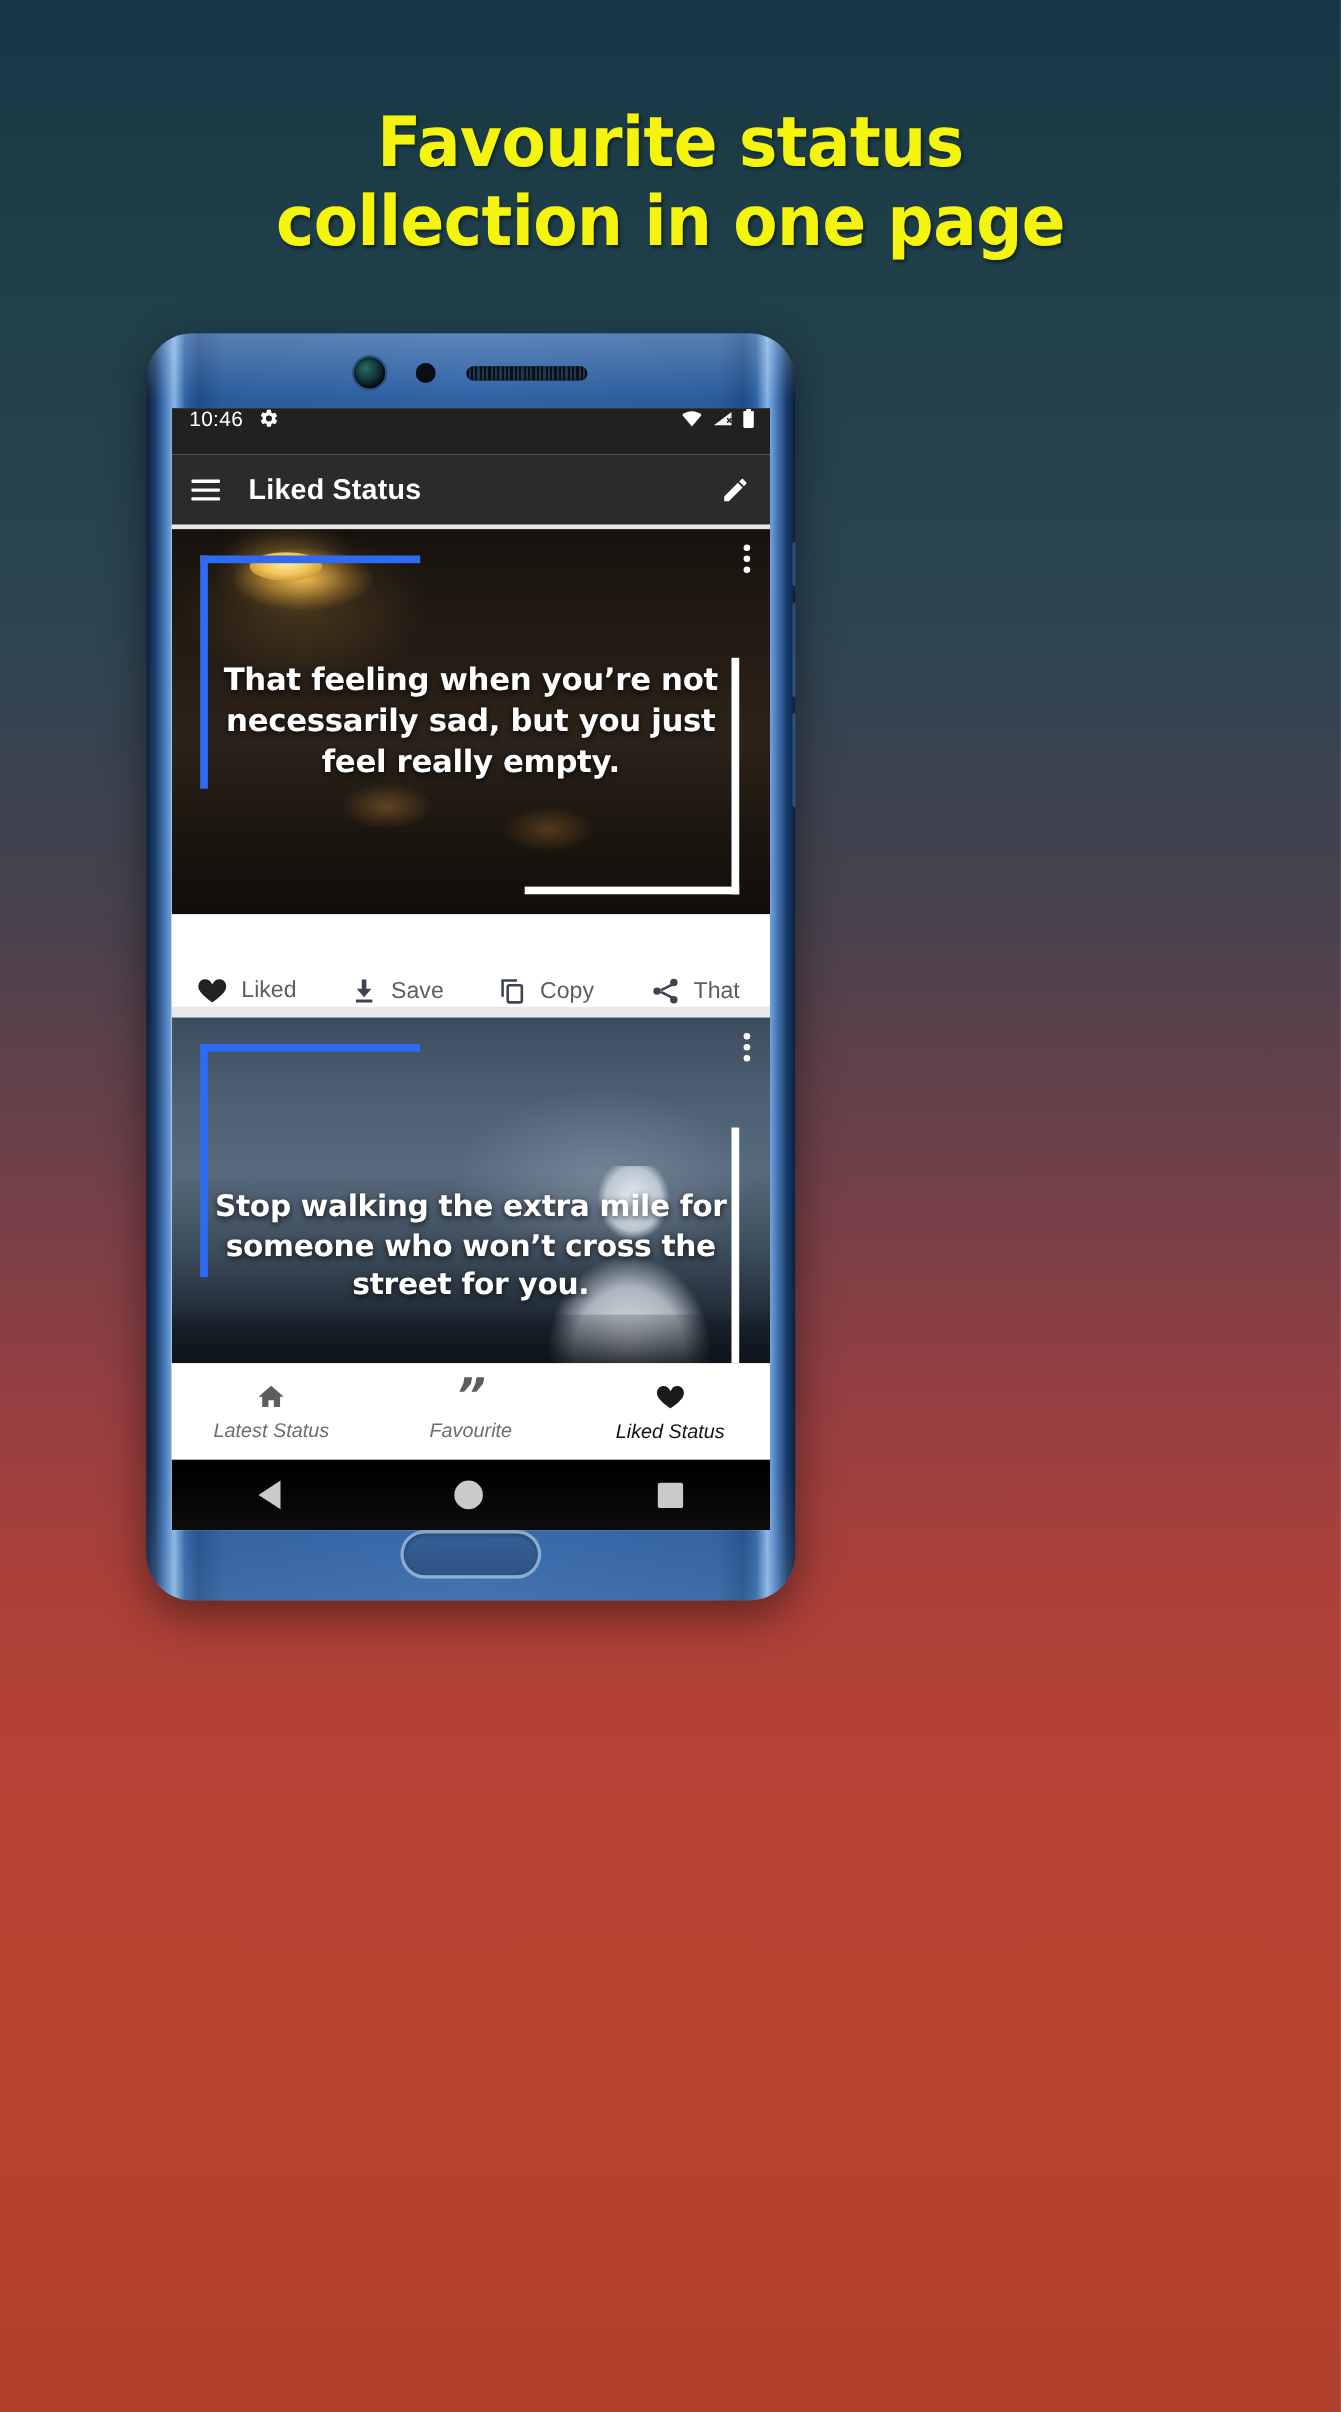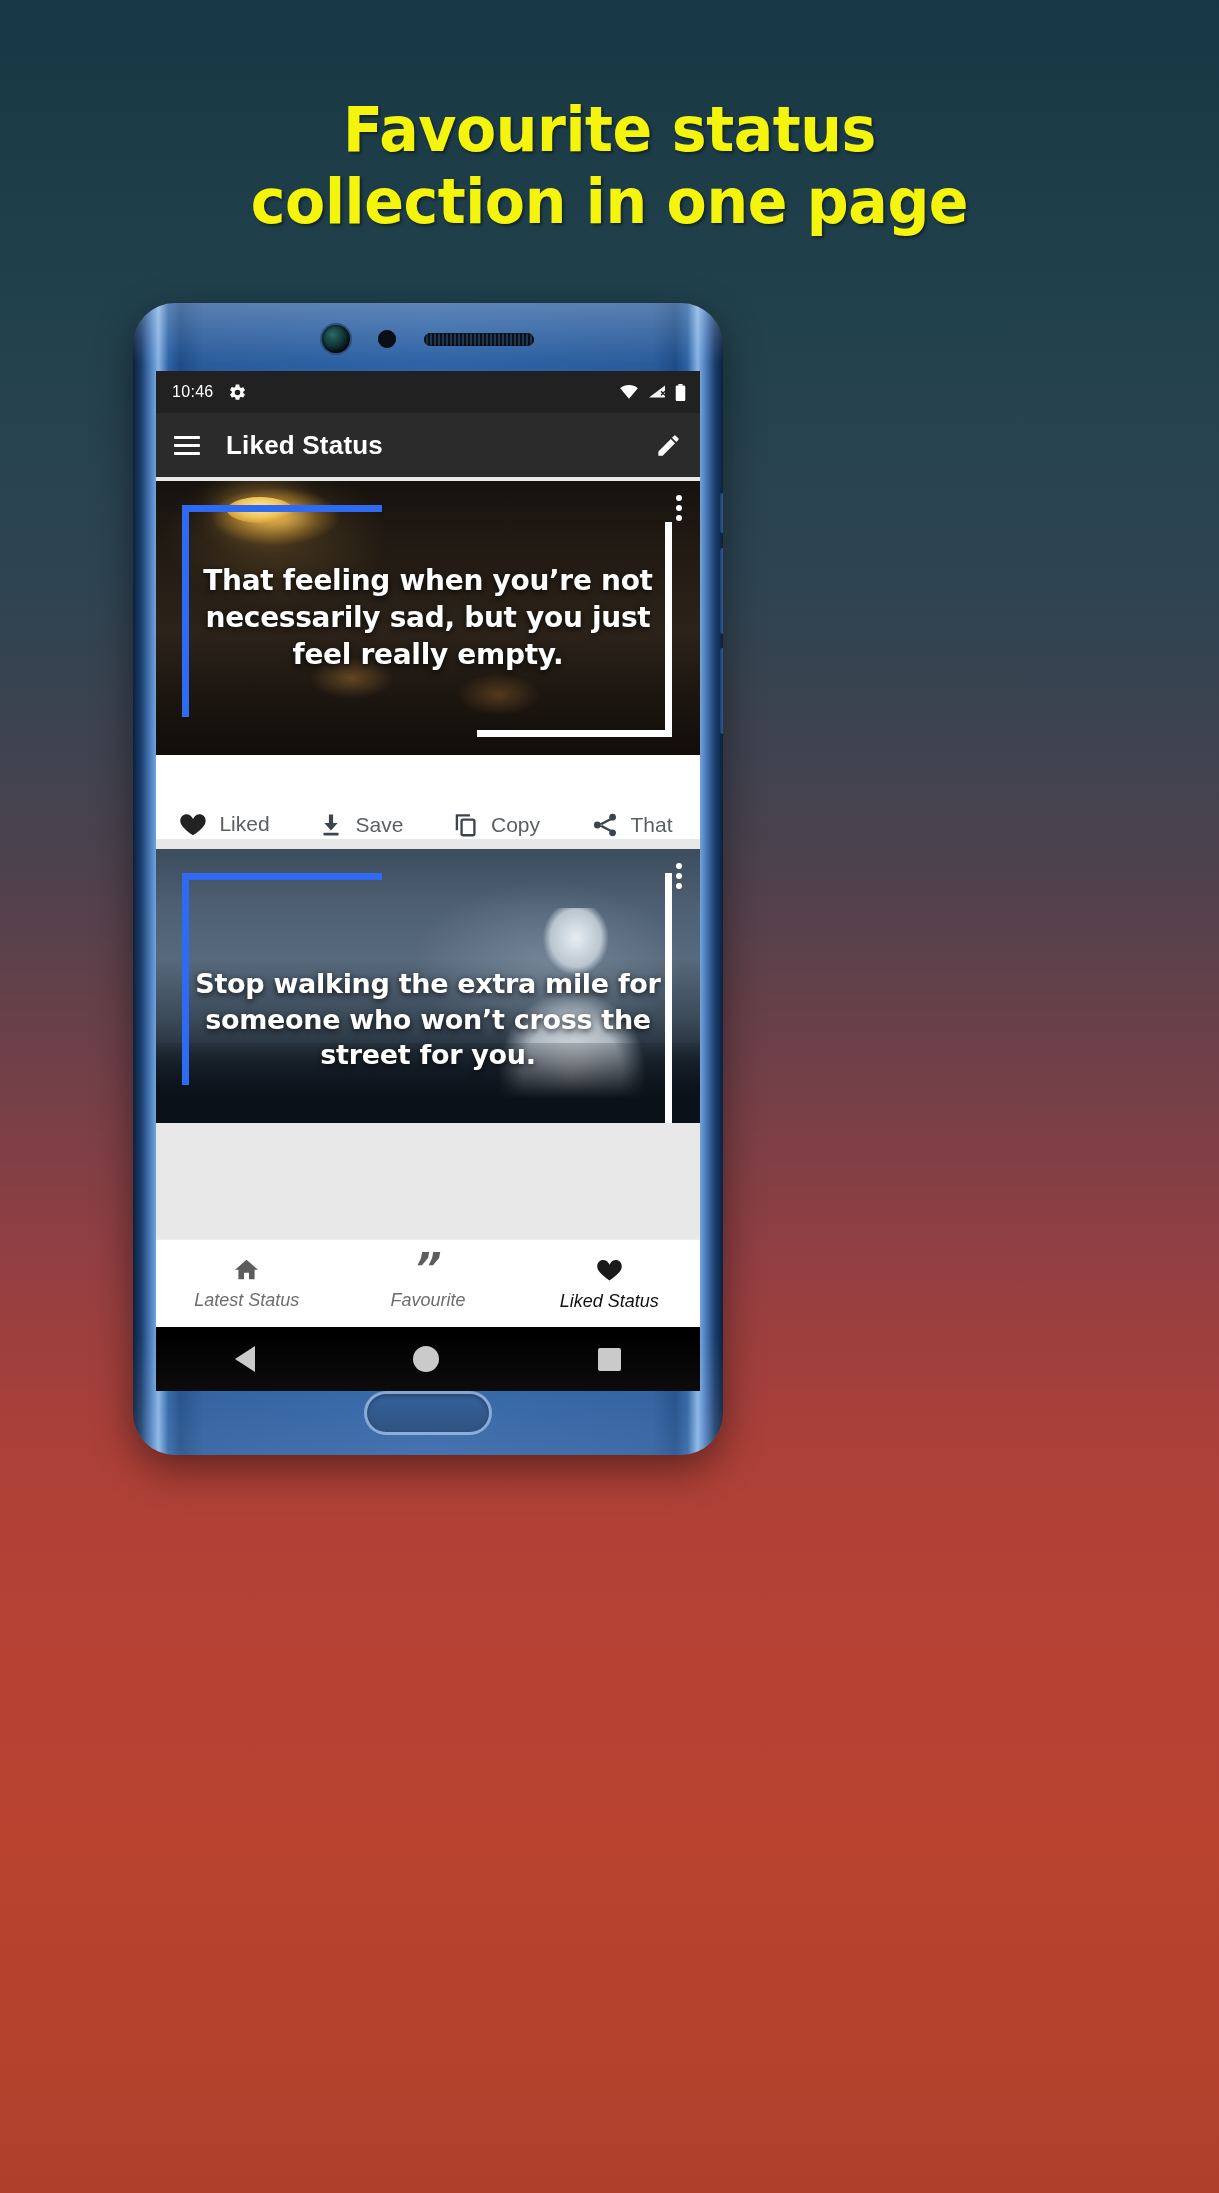--- a/index.html
+++ b/index.html
@@ -114,23 +114,23 @@
     left:23px; top:68px;
     width:544px; height:1020px;
     background:#fff;
     overflow:hidden;
     display:flex; flex-direction:column;
   }
 
   
   .statusbar {
     height:42px; background:#212121; color:#fff;
-    display:flex; align-items:center;
+    display:flex; align-items:flex-start;
     padding:0 14px 0 16px; flex:none;
-    font-size:16px;
+    font-size:19px;
   }
   .sb-time { font-weight:400; letter-spacing:0.3px; }
   .sb-gear { margin-left:14px; display:flex; align-items:center; }
   .sb-right { margin-left:auto; display:flex; align-items:center; gap:8px; }
 
   
   .appbar {
     height:64px; background:#2b2b2b; color:#fff;
     display:flex; align-items:center; padding:0 18px; flex:none;
   }
@@ -143,21 +143,21 @@
 
   
   .content {
     flex:1; background:#e8e8e8; overflow:hidden;
     display:flex; flex-direction:column; gap:10px; padding-top:4px;
   }
 
   .card { background:#fff; flex:none; position:relative; }
 
   .quote-img {
-    position:relative; height:274px; overflow:hidden;
+    position:relative; height:350px; overflow:hidden;
   }
   .quote-img.img1 {
     background:
       radial-gradient(ellipse 90px 40px at 22% 13%, rgba(255,205,90,0.85) 0%, rgba(255,180,60,0.30) 45%, rgba(0,0,0,0) 72%),
       radial-gradient(ellipse 160px 100px at 22% 20%, rgba(180,140,60,0.25) 0%, rgba(0,0,0,0) 70%),
       radial-gradient(ellipse 60px 30px at 36% 72%, rgba(220,150,60,0.35) 0%, rgba(0,0,0,0) 70%),
       radial-gradient(ellipse 60px 30px at 63% 78%, rgba(210,140,55,0.30) 0%, rgba(0,0,0,0) 70%),
       linear-gradient(180deg,#17120e 0%, #241c14 30%, #2c231a 55%, #1c1610 78%, #120d09 100%);
   }
   .quote-img.img2 {

